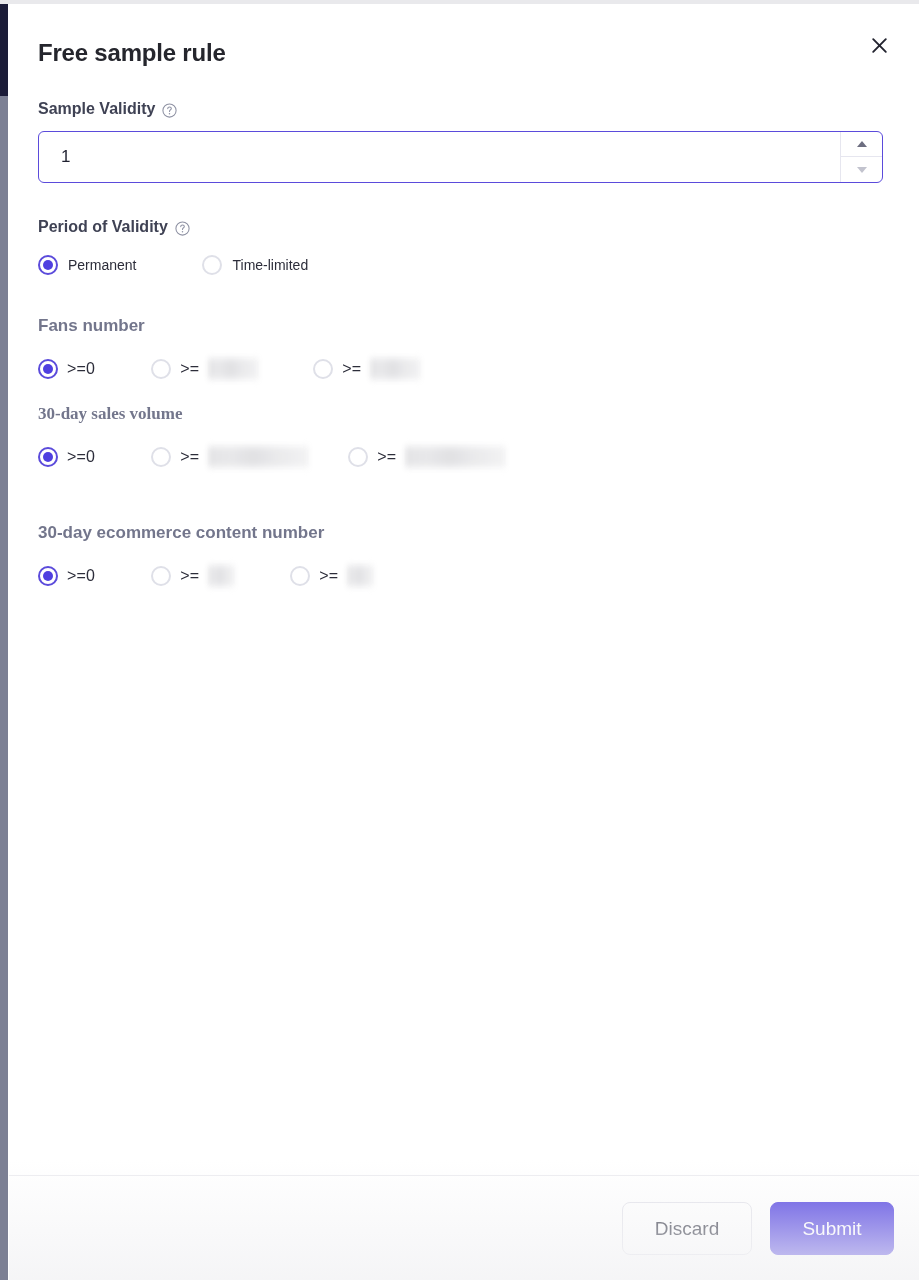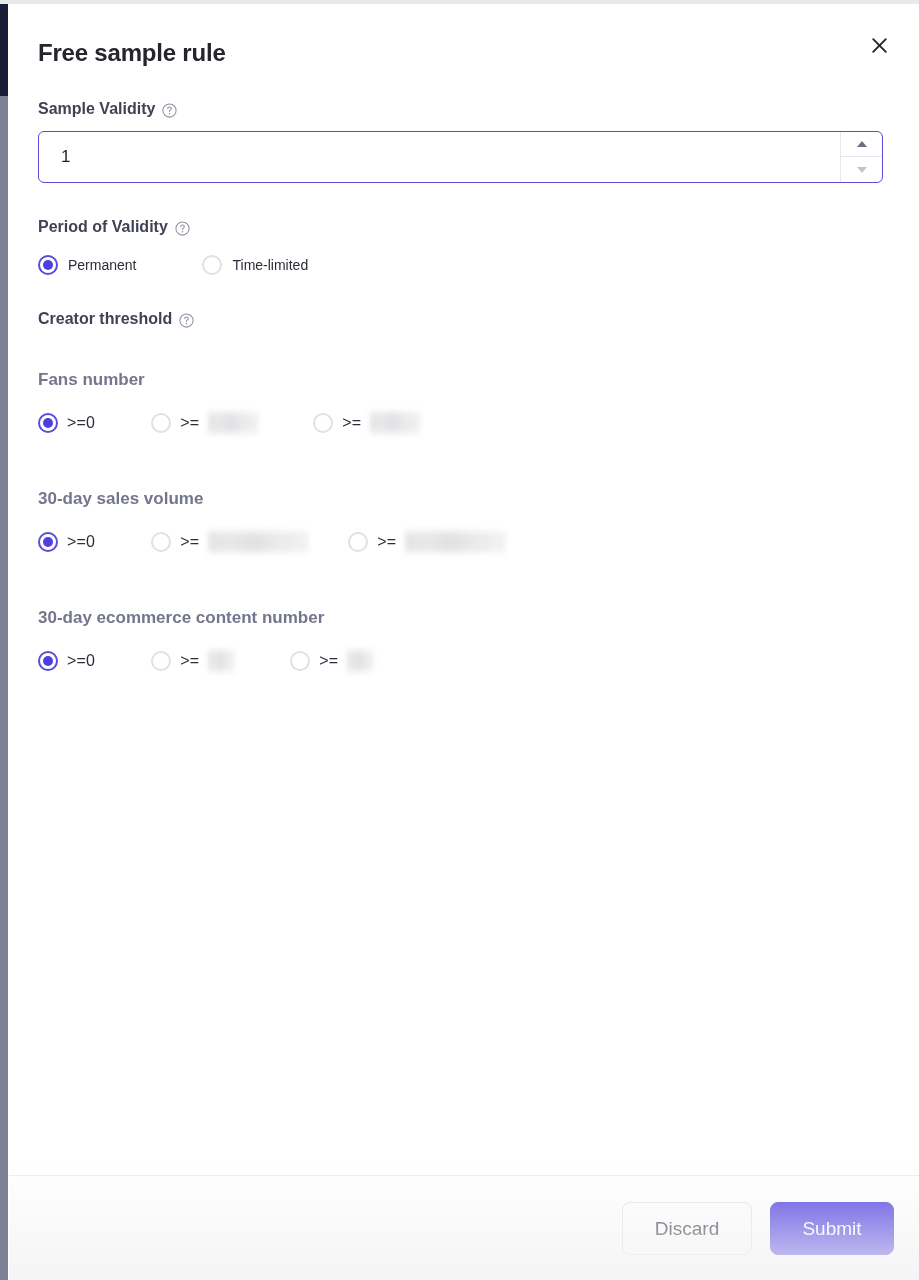--- a/index.html
+++ b/index.html
@@ -219,21 +219,21 @@
   .validity-row .radio-opt + .radio-opt { margin-left: 66px; }
 
   
   .sub-label {
     font-size: 17px;
     font-weight: 700;
     color: #73768c;
     line-height: 22px;
   }
   .group-1 { margin-top: 40px; }
-  .group-2 { margin-top: 52px; }
+  .group-2 { margin-top: 21px; font-family: Liberation Serif, serif; }
   .group-3 { margin-top: 52px; }
 
   .thr-row {
     display: flex;
     align-items: center;
     margin-top: 19px;
   }
   .thr-opt {
     display: flex;
     align-items: center;
@@ -371,30 +371,20 @@
         <div class="radio-opt checked">
           <span class="radio-mark"></span>
           <span class="radio-text">Permanent</span>
         </div>
         <div class="radio-opt">
           <span class="radio-mark"></span>
           <span class="radio-text">Time-limited</span>
         </div>
       </div>
 
-      <div class="field-label label-row-3">
-        <span>Creator threshold</span>
-        <span class="help-icon">
-          <svg width="15" height="15" viewBox="0 0 15 15" aria-hidden="true">
-            <circle cx="7.5" cy="7.5" r="6.6" fill="none" stroke="#8d90a2" stroke-width="1.05"></circle>
-            <path d="M5.75 5.6c0-1 .85-1.65 1.8-1.65 1 0 1.78.62 1.78 1.55 0 .8-.5 1.2-1.05 1.55-.5.33-.72.6-.72 1.15v.25" fill="none" stroke="#8d90a2" stroke-width="1.05" stroke-linecap="round"></path>
-            <circle cx="7.5" cy="10.8" r="0.72" fill="#8d90a2"></circle>
-          </svg>
-        </span>
-      </div>
 
       <div class="sub-label group-1">Fans number</div>
       <div class="thr-row g-fans">
         <div class="thr-opt radio-opt checked">
           <span class="radio-mark"></span>
           <span class="thr-op">&gt;=0</span>
         </div>
         <div class="thr-opt radio-opt">
           <span class="radio-mark"></span>
           <span class="thr-op">&gt;=</span>

